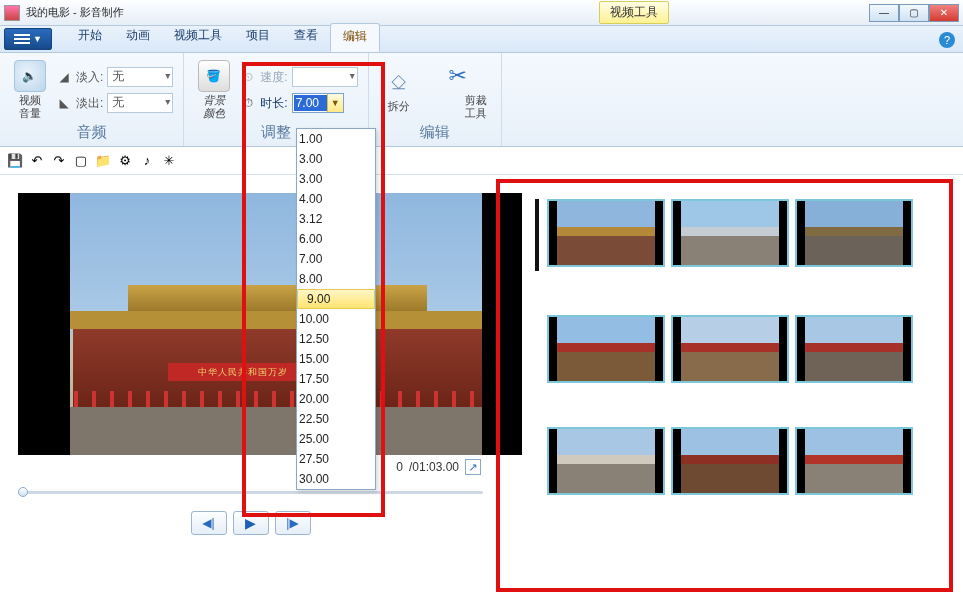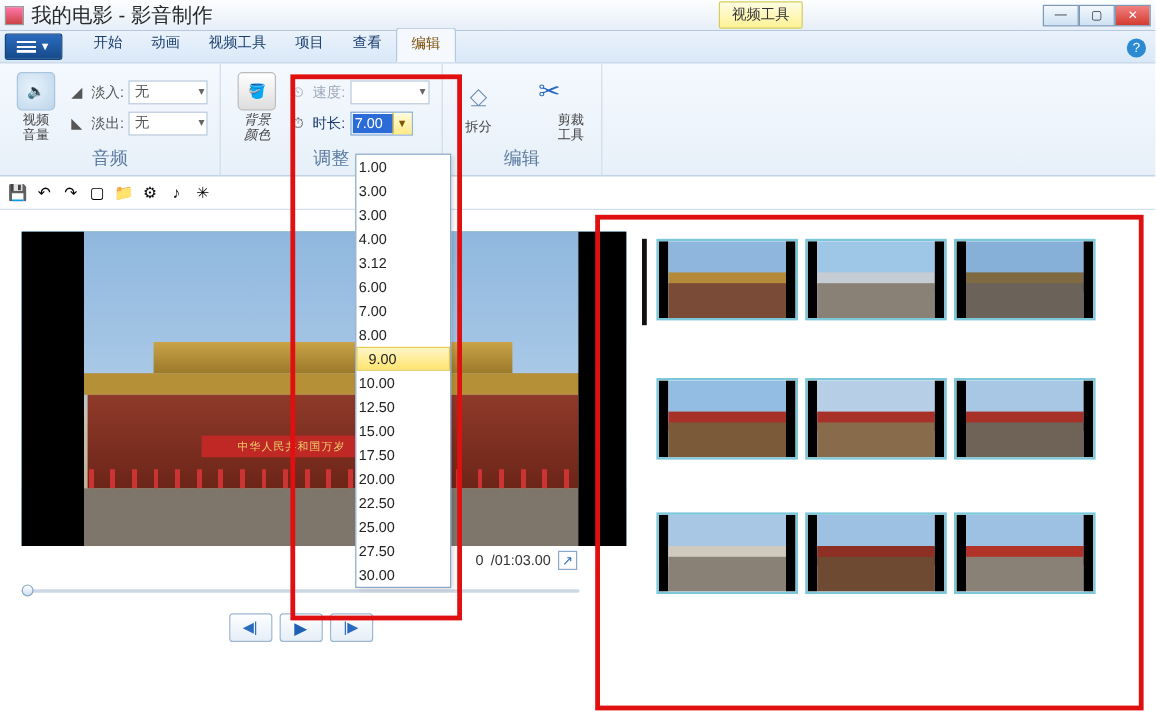--- a/index.html
+++ b/index.html
@@ -1,21 +1,21 @@
 <!DOCTYPE html>
 <html><head>
 <meta charset="utf-8">
 <style>
 * { margin: 0; padding: 0; box-sizing: border-box; font-family: "Microsoft YaHei", "Segoe UI", sans-serif; font-size: 12px; }
 body { width: 963px; height: 601px; background: #fff; overflow: hidden; position: relative; }
 
 
 .titlebar { height: 26px; background: linear-gradient(#fdfeff, #e6eef7); display: flex; align-items: center; padding: 0 4px; border-bottom: 1px solid #b5c9de; }
 .titlebar .app-icon { width: 16px; height: 16px; background: linear-gradient(#f7a, #c44); border: 1px solid #999; margin-right: 6px; }
-.titlebar .title { color: #2a2a2a; font-size: 17px; flex: 0 0 auto; text-align: right; }
+.titlebar .title { color: #2a2a2a; font-size: 11px; flex: 0 0 auto; text-align: right; }
 .titlebar .spacer { flex: 1; }
 .titlebar .tool-context { background: linear-gradient(#fffde5,#fef192); border: 1px solid #d6ce5a; border-radius: 2px; padding: 2px 10px; font-size: 12px; color: #333; margin-right: 200px; }
 .win-controls { display: flex; gap: 0; }
 .win-btn { width: 30px; height: 18px; border: 1px solid #7a9ab8; background: linear-gradient(#f3f8fd,#cfe2f3); display: flex; align-items: center; justify-content: center; font-size: 10px; color:#2a2a2a; }
 .win-btn.close { background: linear-gradient(#f08080,#d43b2f); color:#fff; }
 
 
 .tabsrow { height: 27px; background: linear-gradient(#eaf2fb,#d9e8f8); display: flex; align-items: flex-end; padding-left: 4px; border-bottom: 1px solid #b5c9de; position: relative; }
 .file-btn { width: 48px; height: 22px; background: linear-gradient(#2a6bbf,#164a8a); border: 1px solid #12437c; border-radius: 2px; margin-right: 14px; margin-bottom: 2px; display:flex; align-items:center; justify-content:center;}
 .file-btn .bars { width: 16px; height: 10px; background: repeating-linear-gradient(#fff,#fff 2px,transparent 2px,transparent 4px);}
@@ -56,21 +56,21 @@
 .redbox1 { position:absolute; border: 4px solid #e01010; pointer-events:none; z-index: 60; left: 242px; top: 62px; width: 143px; height: 455px;}
 .redbox2 { position:absolute; border: 4px solid #e01010; pointer-events:none; z-index: 5; left: 496px; top: 179px; width: 457px; height: 413px;}
 
 
 .qat { height: 28px; background: #fff; border-bottom: 1px solid #d3dfec; display:flex; align-items:center; gap:4px; padding: 0 6px;}
 .qat .qb { width:18px; height:18px; display:flex; align-items:center; justify-content:center; font-size:13px; }
 
 
 .main { display:flex; height: calc(601px - 26px - 27px - 94px - 28px); }
 .left { width: 495px; padding: 18px 12px 6px 18px; display:flex; flex-direction:column; }
-.preview { width: 504px; height: 262px; background:#0369a1; position:relative; overflow:hidden; }
+.preview { width: 504px; height: 262px; background:#86efac; position:relative; overflow:hidden; }
 .sky { position:absolute; inset:0; background: linear-gradient(#8fb7de 0%, #a8c8e6 45%, #c9c1ad 60%, #b7a184 100%);}
 .building { position:absolute; left:55px; right:40px; bottom:48px; height:78px; background: linear-gradient(#8f3a2a,#6c2518); }
 .roof { position:absolute; left:50px; right:35px; bottom:126px; height: 18px; background:#b59036; }
 .roof2 { position:absolute; left:110px; right:95px; bottom:144px; height: 26px; background: linear-gradient(#caa347,#9c7a2b);}
 .banner { position:absolute; left:150px; bottom:74px; width:150px; height:18px; background:#b524 18; background:#c02826; color:#edd06b; font-size:9px; display:flex; align-items:center; justify-content:center; letter-spacing:1px;}
 .flags { position:absolute; left:20px; right:20px; bottom:48px; height:16px; background: repeating-linear-gradient(90deg,#c33 0 4px, transparent 4px 18px);}
 .ground { position:absolute; left:0; right:0; bottom:0; height:48px; background:#7e766a;}
 .black-bar-l { position:absolute; left:0; top:0; bottom:0; width:52px; background:#000;}
 .black-bar-r { position:absolute; right:0; top:0; bottom:0; width:40px; background:#000;}
 

